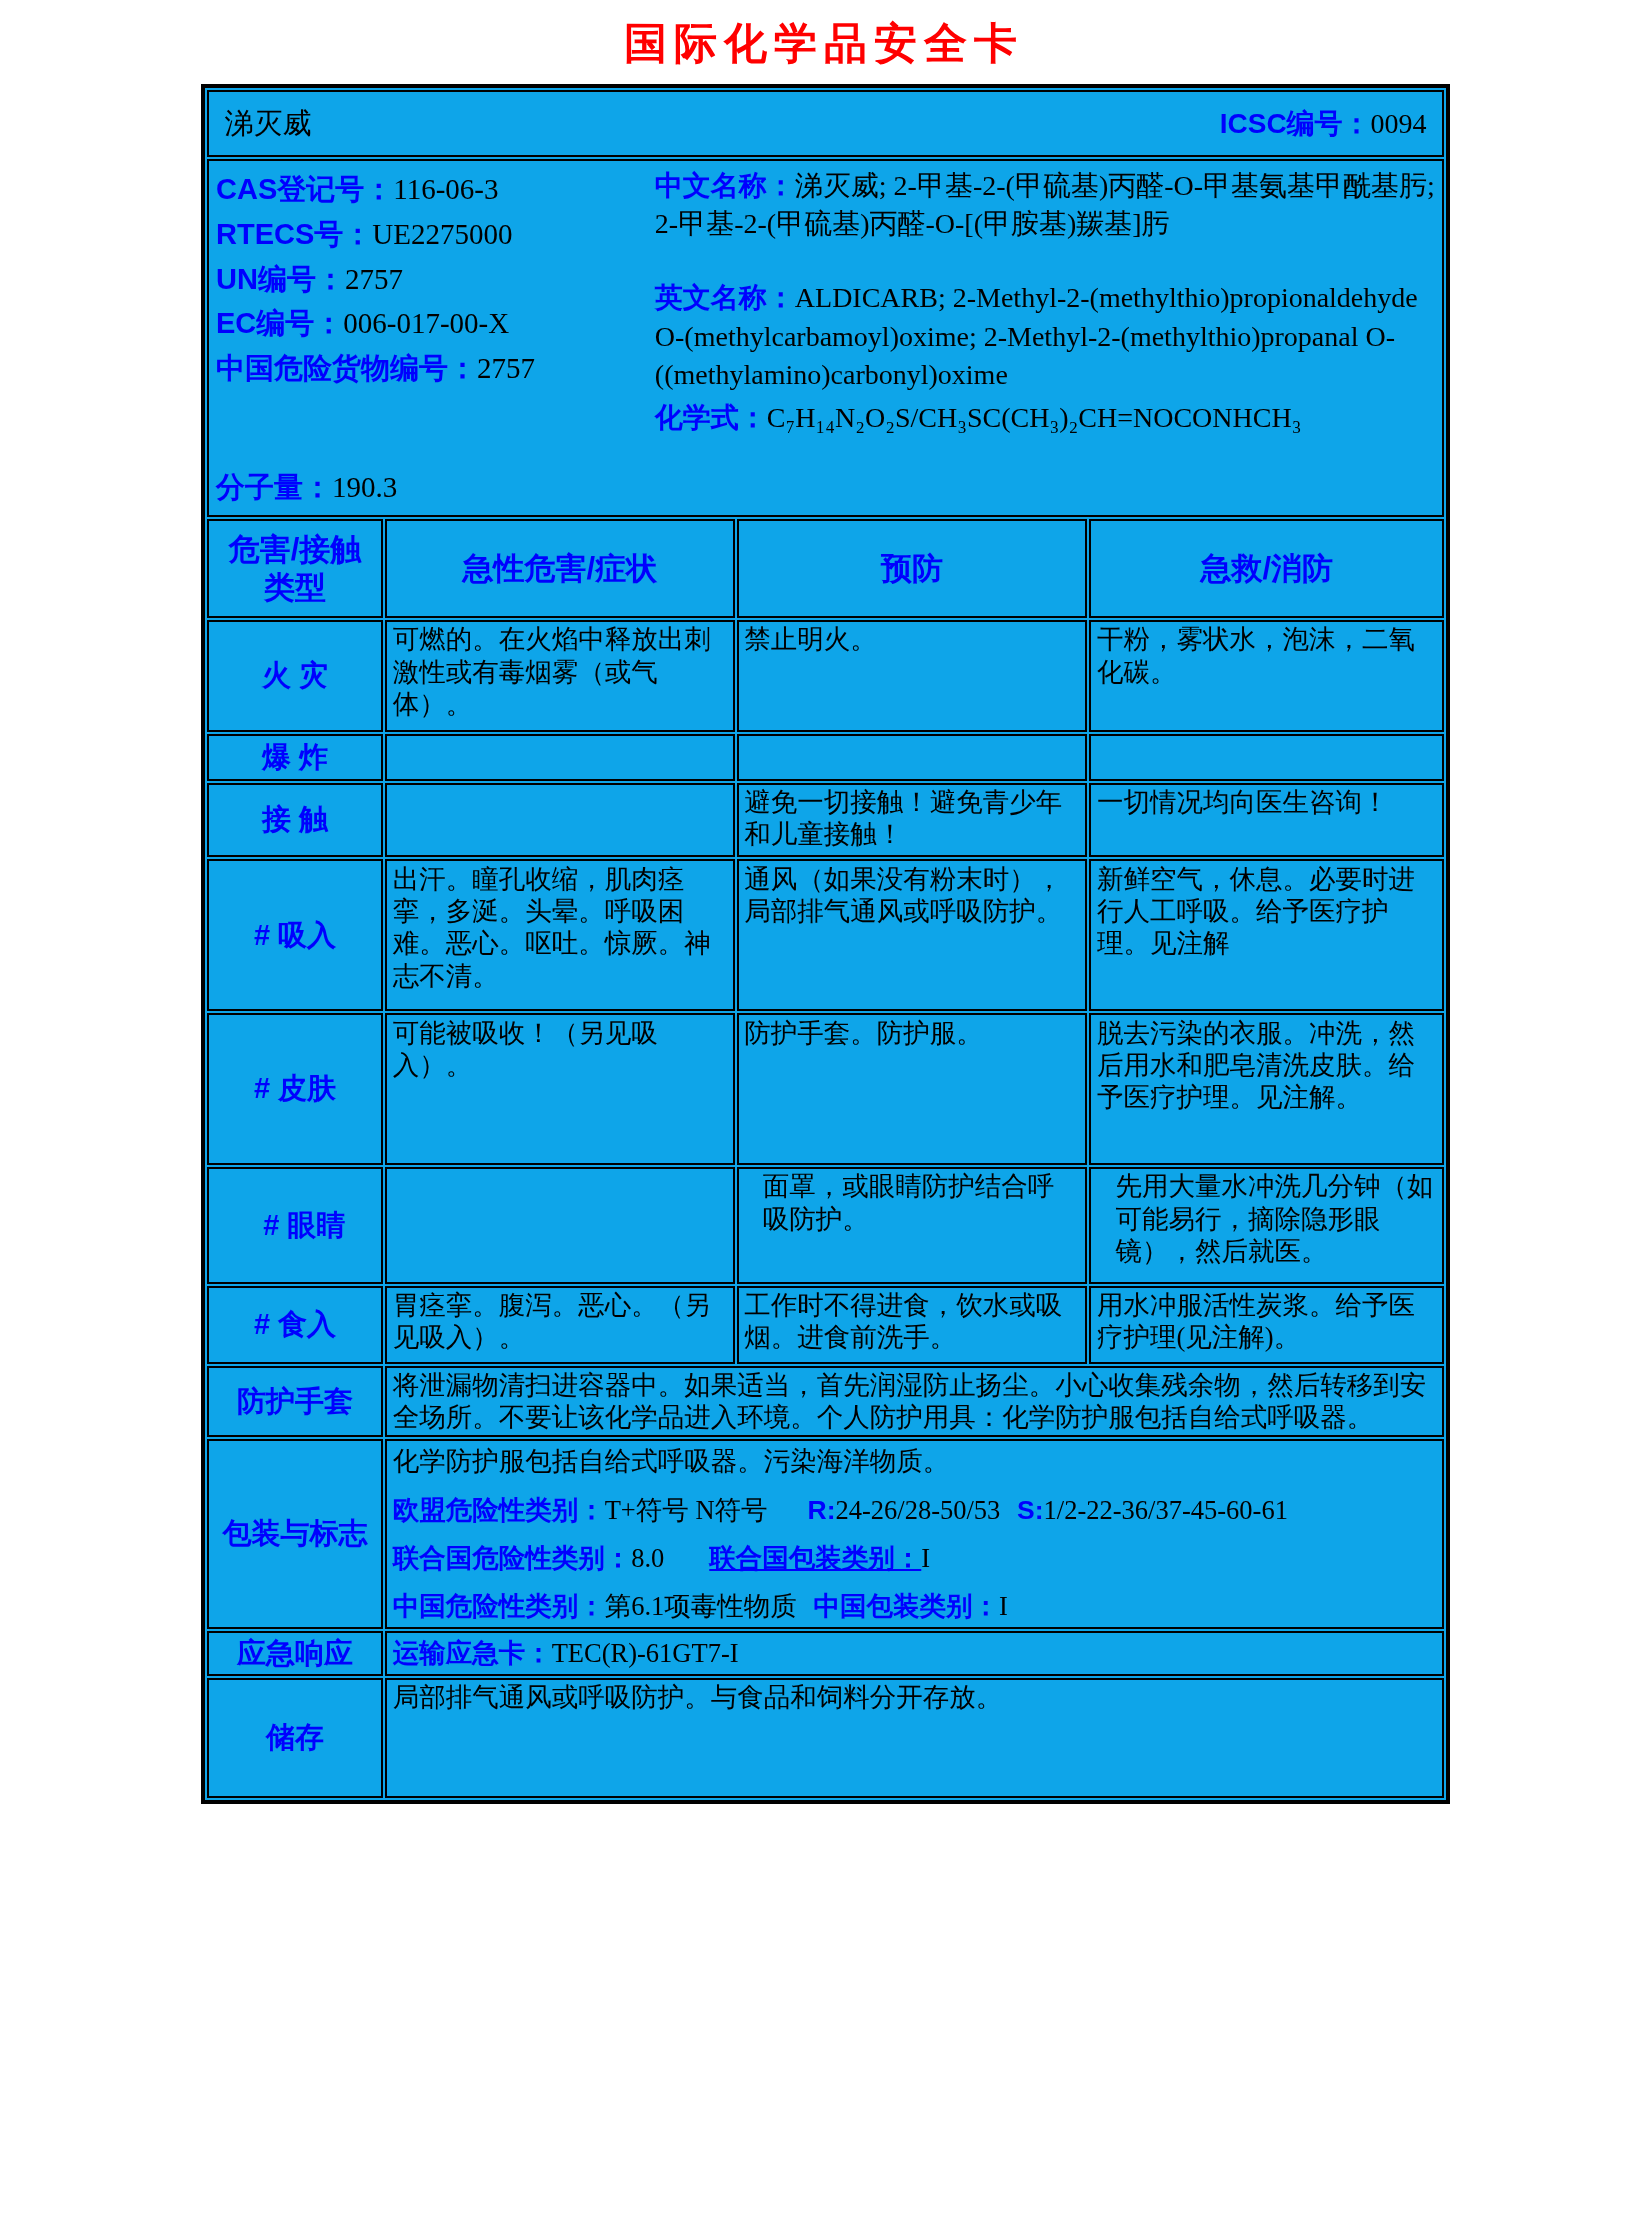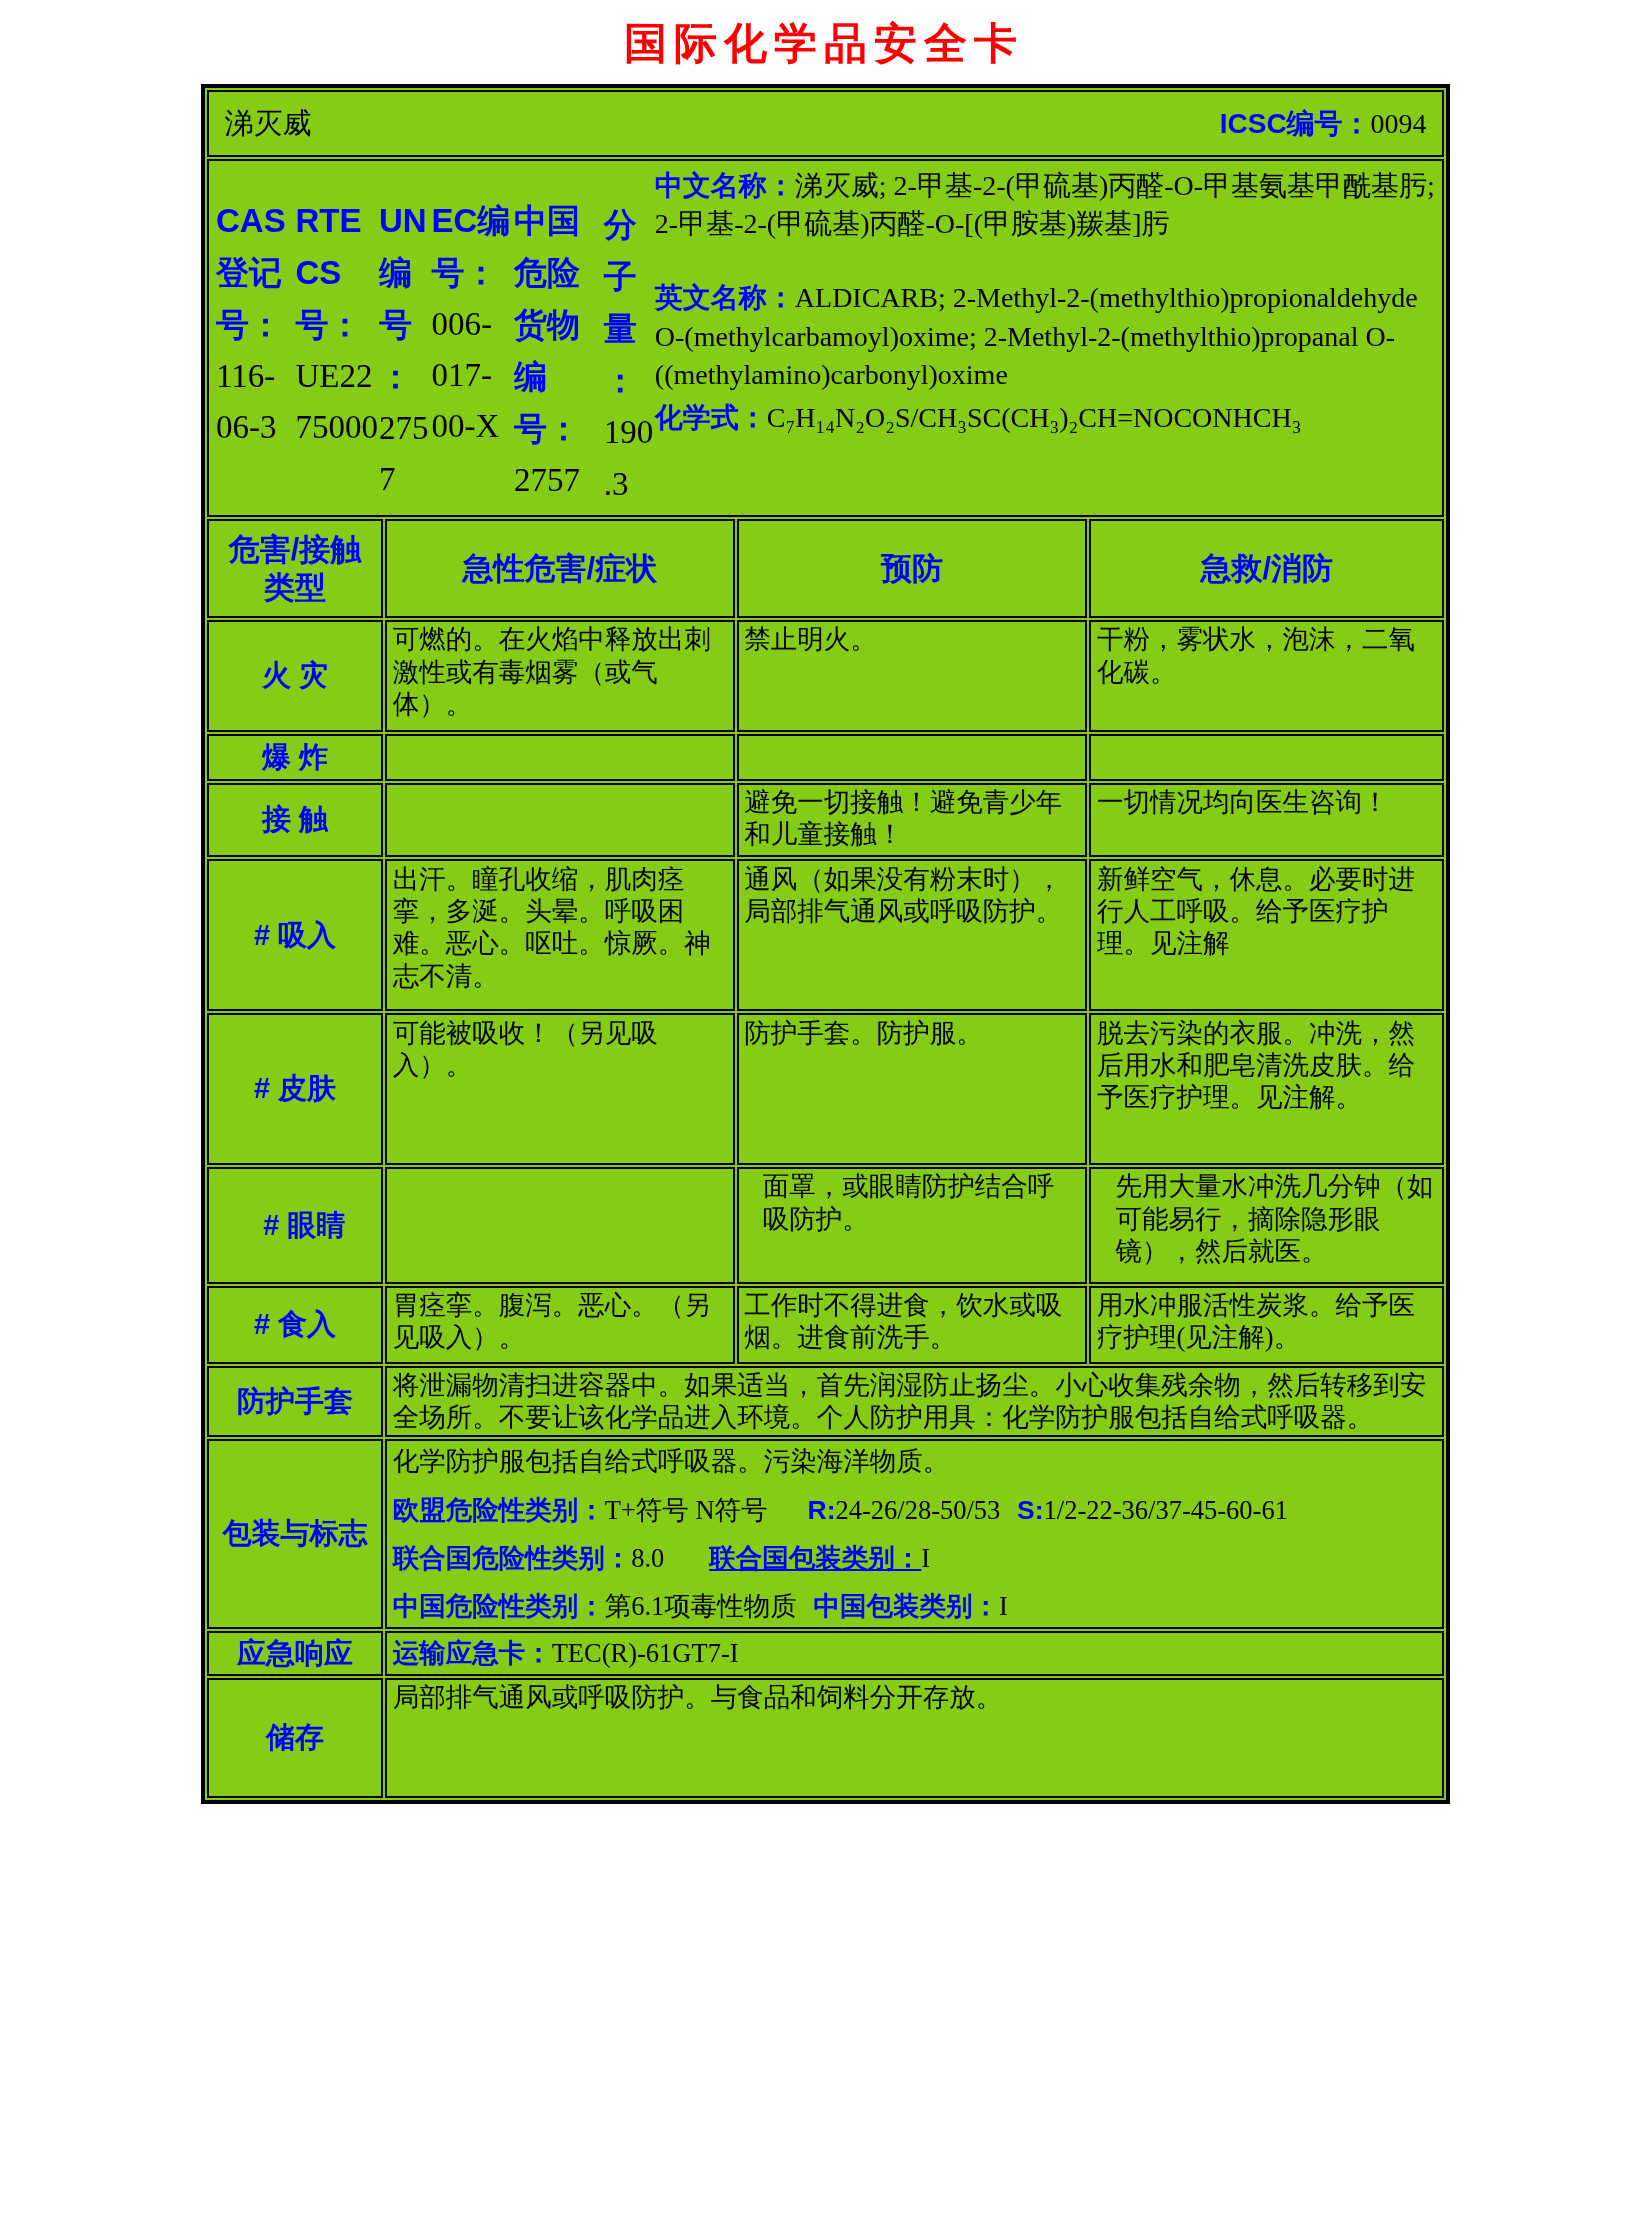--- a/index.html
+++ b/index.html
@@ -8,40 +8,40 @@
     font-family:"Liberation Serif","DejaVu Serif",serif;color:#000;
   }
   .page-title{
     text-align:center;color:#ff0000;font-weight:bold;
     font-size:43px;letter-spacing:7px;margin:15.3px 0 11px 0;
     font-family:"Liberation Serif","DejaVu Serif",serif;
   }
   table.icsc{
     margin-left:201px;width:1249px;table-layout:fixed;
     border-collapse:separate;border-spacing:2.8px;
-    border:4.2px solid #000;background:#84cc16;
+    border:4.2px solid #000;background:#0ea5e9;
   }
   td{
     border:2.1px solid #000;vertical-align:top;text-align:left;
     padding:1.4px 5.6px;font-size:26.5px;line-height:1.22;word-break:break-word;
   }
   .blue, td.cat, td.hdr{
     color:#0000ff;font-family:"Liberation Sans","DejaVu Sans",sans-serif;font-weight:bold;
   }
   td.cat{vertical-align:middle;text-align:center;font-size:29px;}
   td.hdr{vertical-align:middle;text-align:center;font-size:31px;height:92px;}
   
   .card-head{height:60px;vertical-align:middle;}
   .card-head .wrap{display:flex;justify-content:space-between;align-items:center;padding:0 9.8px;}
   .card-head .name{font-size:29px;}
   .card-head .icsc{font-size:28px;}
   
   td.idcell{padding:5.6px 7px;}
   .id-wrap{display:flex;min-height:343px;}
-  .id-left{width:36%;display:flex;flex-direction:row;font-size:33px;line-height:1.55;margin-top:28px;}
+  .id-left{width:36%;display:flex;flex-direction:column;font-size:29px;line-height:1.55;}
   .id-left .mw{margin-top:auto;}
   .id-right{width:64%;font-size:28px;line-height:1.38;}
   .id-right p{margin:0;}
   .id-right p.en{margin-top:35px;}
   .id-right p.formula{margin-top:4.2px;}
   
   td.c-sym,td.c-prev,td.c-aid{height:100%;}
   tr.r-fire td{height:105px;}
   tr.r-expl td{height:40px;}
   tr.r-cont td{height:68px;}

